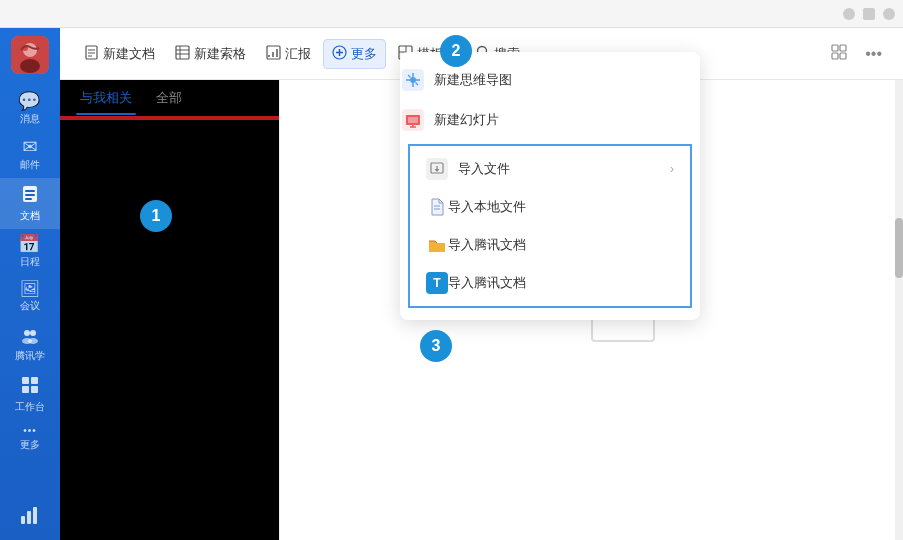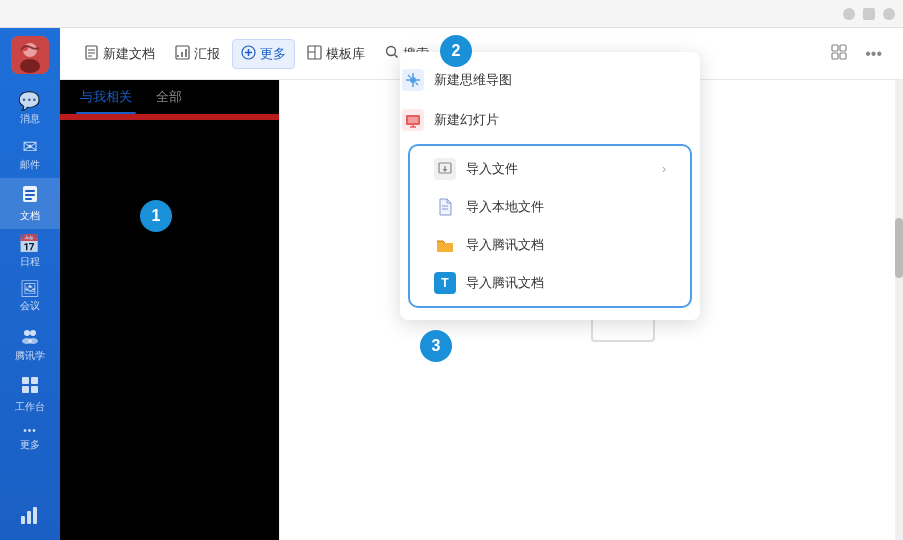--- a/index.html
+++ b/index.html
@@ -132,21 +132,21 @@
       color: #1a5fc4;
       border: 1px solid #c5d8f8;
     }
 
     
     .tabs-bar {
       height: 40px;
       display: flex;
       align-items: center;
       padding: 0 16px;
-      border-bottom: 6px solid #b91c1c;
+      border-bottom: 4px solid #b91c1c;
       gap: 16px;
       flex-shrink: 0;
     }
     .tab {
       font-size: 13px;
       color: #888;
       cursor: pointer;
       padding: 8px 4px;
       position: relative;
     }
@@ -249,40 +249,39 @@
       align-items: center;
       justify-content: center;
       font-size: 14px;
       flex-shrink: 0;
     }
     .icon-mindmap { background: #4e9fe8; color: white; }
 
     
     .import-section {
       border: 2px solid #4e9fe8;
-      border-radius: 10px;
+      border-radius: 0;
       margin: 4px 8px;
-      padding: 4px 8px;
+      padding: 4px 0;
     }
     .import-header {
       display: flex;
       align-items: center;
       gap: 10px;
       padding: 8px 16px;
       cursor: pointer;
       font-size: 13px;
       color: #333;
     }
     .import-sub {
       padding: 0;
     }
     .import-sub-item {
       display: flex;
       align-items: center;
-      gap: 10px;
       padding: 8px 16px;
       cursor: pointer;
       font-size: 13px;
       color: #333;
     }
     .chevron-right {
       margin-left: auto;
       color: #aaa;
       font-size: 12px;
     }
@@ -416,20 +415,31 @@
           <svg width="15" height="15" viewBox="0 0 15 15" fill="none">
             <rect x="2" y="1" width="11" height="13" rx="1" stroke="#555" stroke-width="1.2"></rect>
             <line x1="4" y1="5" x2="11" y2="5" stroke="#555" stroke-width="1"></line>
             <line x1="4" y1="8" x2="11" y2="8" stroke="#555" stroke-width="1"></line>
             <line x1="4" y1="11" x2="8" y2="11" stroke="#555" stroke-width="1"></line>
           </svg>
         </span>
         <span>新建文档</span>
       </div>
 
+      <div class="toolbar-btn">
+        <span class="btn-icon">
+          <svg width="15" height="15" viewBox="0 0 15 15" fill="none">
+            <rect x="1" y="1" width="13" height="13" rx="1" stroke="#555" stroke-width="1.2"></rect>
+            <line x1="1" y1="5" x2="14" y2="5" stroke="#555" stroke-width="1"></line>
+            <line x1="1" y1="9" x2="14" y2="9" stroke="#555" stroke-width="1"></line>
+            <line x1="5" y1="1" x2="5" y2="14" stroke="#555" stroke-width="1"></line>
+          </svg>
+        </span>
+        <span>新建索格</span>
+      </div>
 
 
       <div class="toolbar-btn">
         <span class="btn-icon">
           <svg width="15" height="15" viewBox="0 0 15 15" fill="none">
             <rect x="1" y="1" width="13" height="13" rx="1" stroke="#555" stroke-width="1.2"></rect>
             <line x1="3" y1="10" x2="3" y2="12" stroke="#555" stroke-width="1.5"></line>
             <line x1="7" y1="7" x2="7" y2="12" stroke="#555" stroke-width="1.5"></line>
             <line x1="11" y1="4" x2="11" y2="12" stroke="#555" stroke-width="1.5"></line>
           </svg>

